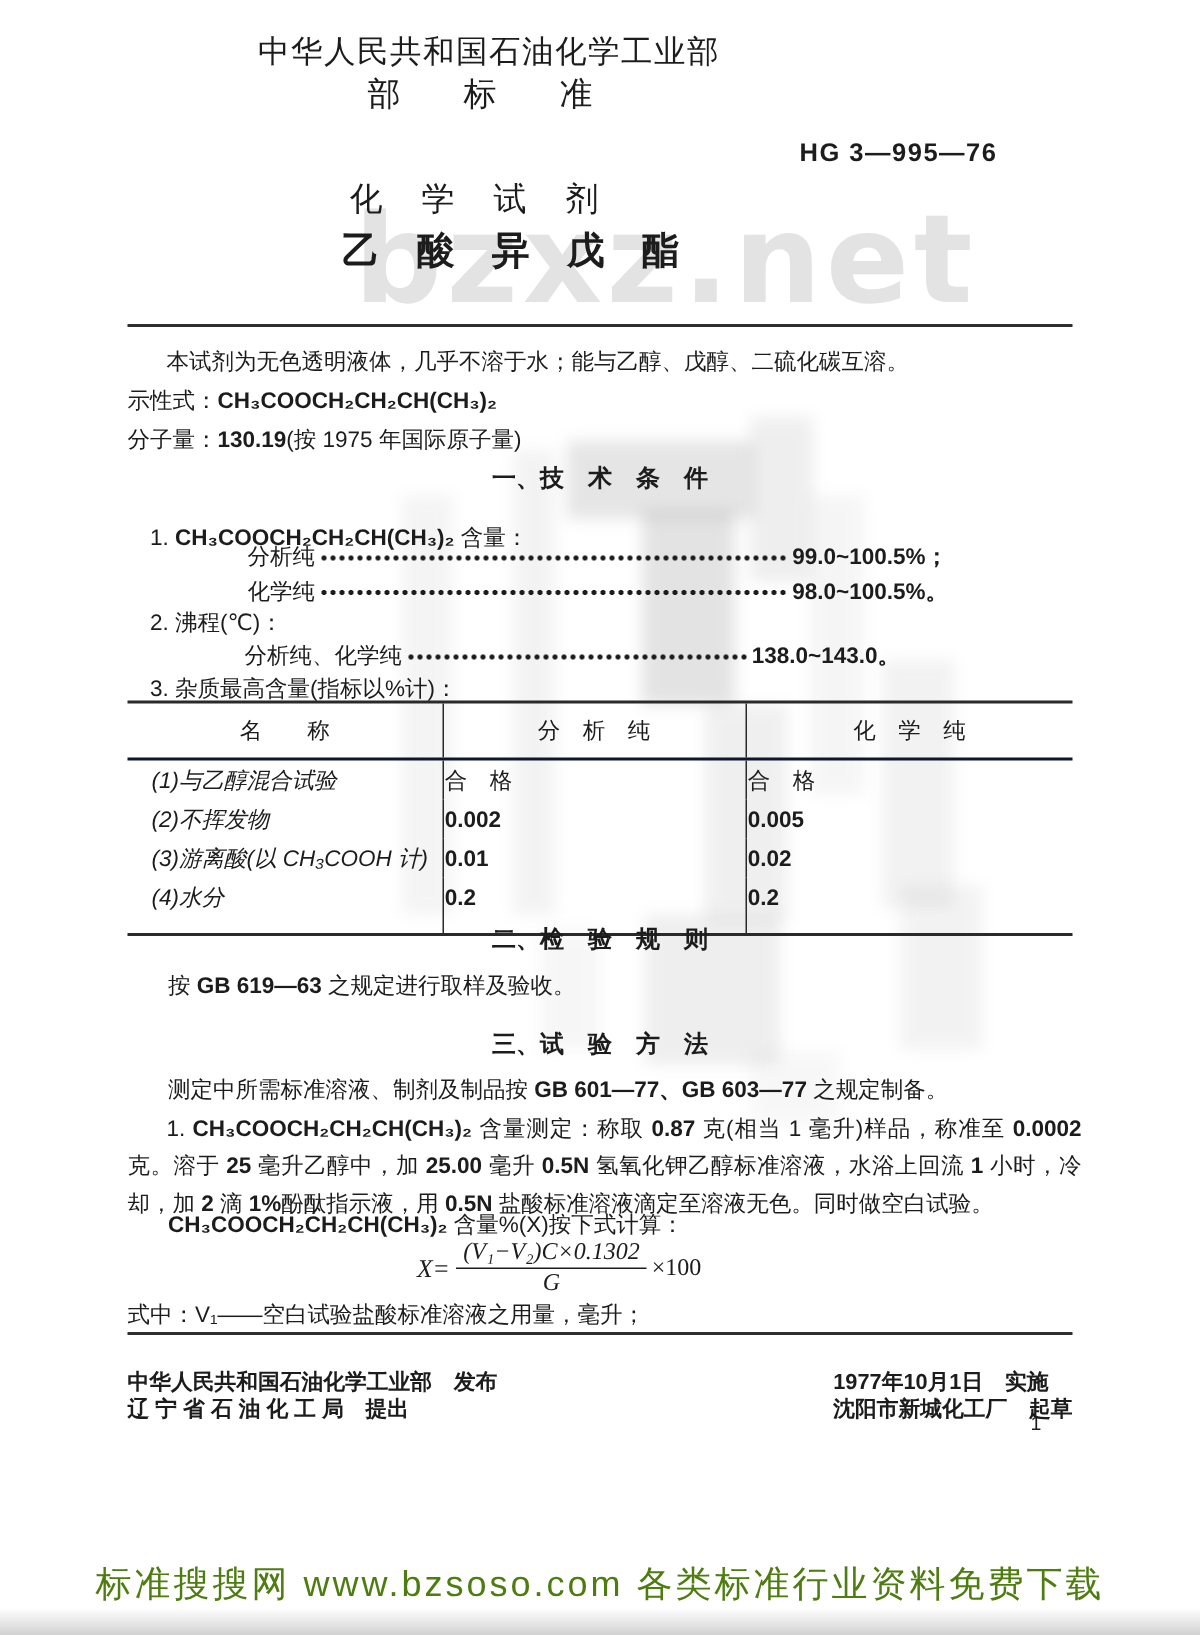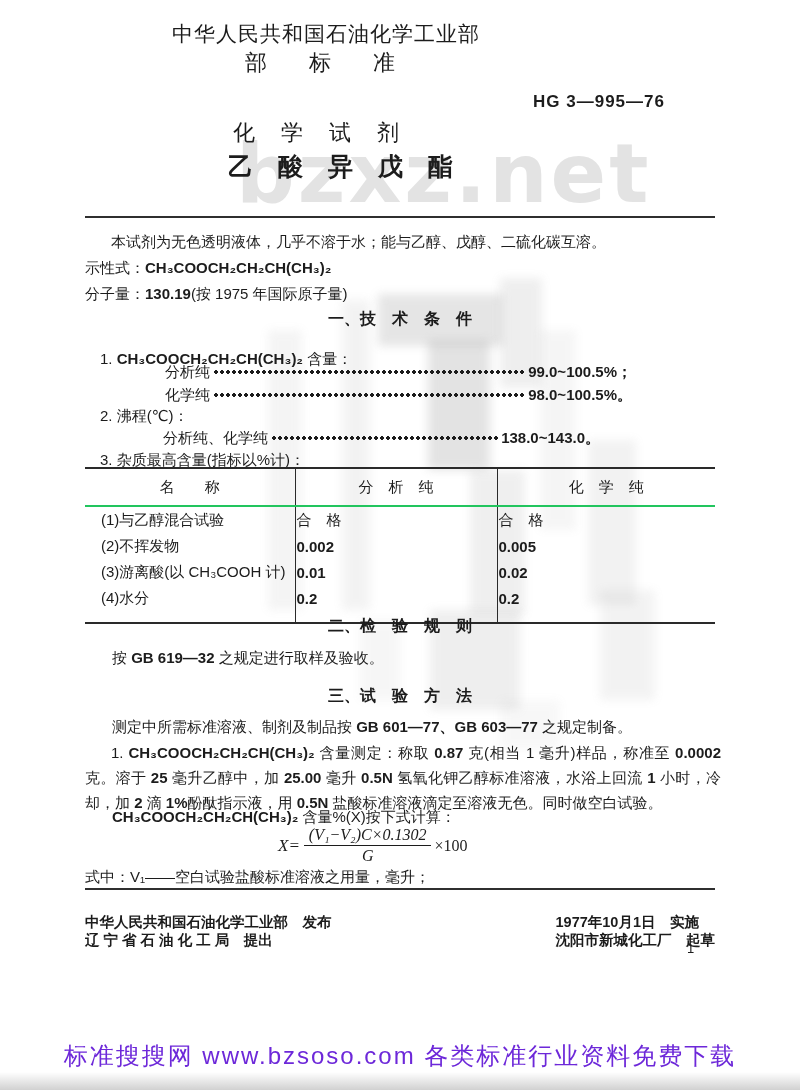--- a/index.html
+++ b/index.html
@@ -37,42 +37,42 @@
     flex:1;align-self:center;height:6px;margin:0 3px;
     background-image:radial-gradient(circle,#1c1c1c 1.6px,transparent 1.9px);
     background-size:6px 6px;background-position:0 center;background-repeat:repeat-x;
   }
   .ld1{top:361px;left:165px;width:467px;}
   .ld2{top:384px;left:165px;width:467px;}
   .ld3{top:427px;left:163px;width:437px;}
   
   .spec{top:467px;left:85px;width:630px;border-collapse:collapse;table-layout:fixed;z-index:2;position:absolute;font-size:15px;}
   .spec col.c1{width:210px;} .spec col.c2{width:202px;} .spec col.c3{width:218px;}
-  .spec th{border-top:2px solid #2a2a2a;border-bottom:2px solid #22c55e;height:34px;font-size:15px;font-weight:normal;text-align:center;}
+  .spec th{border-top:2px solid #2a2a2a;border-bottom:2px solid #0f172a;height:34px;font-size:15px;font-weight:normal;text-align:center;}
   .spec td{height:24px;text-align:left;}
-  .spec td.name{text-align:left;padding-left:16px;}
+  .spec td.name{text-align:left;padding-left:16px;font-style:italic;}
   .spec .vline{border-left:1px solid #2a2a2a;}
   .spec tr.last td{padding-bottom:12px;border-bottom:2px solid #2a2a2a;margin-top:28px;}
   .insp-p{top:647px;left:112px;}
   .test-p1{top:716px;left:112px;}
   .test-p2{top:740px;left:85px;width:636px;text-indent:26px;line-height:25px;text-align:justify;}
   .test-p3{top:806px;left:112px;}
   
   .formula{top:826px;left:278px;display:flex;align-items:center;font-size:16px;font-family:"Liberation Serif","DejaVu Serif",serif;}
   .formula .lhs{font-style:italic;margin-right:4px;font-size:17px;}
   .frac{display:inline-flex;flex-direction:column;text-align:center;vertical-align:middle;}
   .frac .num{border-bottom:1.5px solid #1c1c1c;padding:0 5px 1px;font-style:italic;}
   .frac .den{padding-top:1px;font-style:italic;}
   .formula .mult{margin-left:3px;}
   .p4{top:866px;left:85px;}
   
   .footer{top:897px;left:85px;width:630px;display:flex;justify-content:space-between;font-weight:bold;font-size:14.5px;line-height:18px;margin-top:16px;}
   .pagenum{top:941px;left:687px;font-size:13px;}
   .wm-bottom{
-    top:1040px;left:0;width:100%;text-align:center;font-size:24px;color:#6d28d9;
+    top:1040px;left:0;width:100%;text-align:center;font-size:24px;color:#4d7c0f;
     letter-spacing:2px;z-index:2;
   }
   
   .artifact{position:absolute;background:#8d8d8d;filter:blur(5px);z-index:0;}
   .bottom-shade{position:absolute;left:0;top:1072px;width:800px;height:18px;z-index:3;
     background:linear-gradient(to bottom,rgba(0,0,0,0),rgba(0,0,0,0.18));}
 </style>
 </head>
 <body>
 
@@ -153,21 +153,21 @@
     </tr>
     <tr class="last">
       <td class="name">(4)水分</td>
       <td class="vline b">0.2</td>
       <td class="vline b">0.2</td>
     </tr>
   </tbody>
     </table>
 
   <div class="abs sechead h2">二、检　验　规　则</div>
-  <div class="abs txt insp-p"><span>按 </span><span class="b">GB 619—32</span><span> 之规定进行取样及验收。</span></div>
+  <div class="abs txt insp-p"><span>按 </span><span class="b">GB 619—63</span><span> 之规定进行取样及验收。</span></div>
 
   <div class="abs sechead h3">三、试　验　方　法</div>
   <div class="abs txt test-p1"><span>测定中所需标准溶液、制剂及制品按 </span><span class="b">GB 601—77、GB 603—77</span><span> 之规定制备。</span></div>
   <div class="abs txt test-p2"><span>1. </span><span class="b">CH₃COOCH₂CH₂CH(CH₃)₂</span><span> 含量测定：称取 </span><span class="b">0.87</span><span> 克(相当 1 毫升)样品，称准至 </span><span class="b">0.0002</span><span> 克。溶于 </span><span class="b">25</span><span> 毫升乙醇中，加 </span><span class="b">25.00</span><span> 毫升 </span><span class="b">0.5N</span><span> 氢氧化钾乙醇标准溶液，水浴上回流 </span><span class="b">1</span><span> 小时，冷却，加 </span><span class="b">2</span><span> 滴 </span><span class="b">1%</span><span>酚酞指示液，用 </span><span class="b">0.5N</span><span> 盐酸标准溶液滴定至溶液无色。同时做空白试验。</span></div>
   <div class="abs txt test-p3"><span class="b">CH₃COOCH₂CH₂CH(CH₃)₂</span><span> 含量%(X)按下式计算：</span></div>
 
   <div class="abs formula">
     <span class="lhs">X=</span>
     <span class="frac">
       <span class="num">(V₁−V₂)C×0.1302</span>

